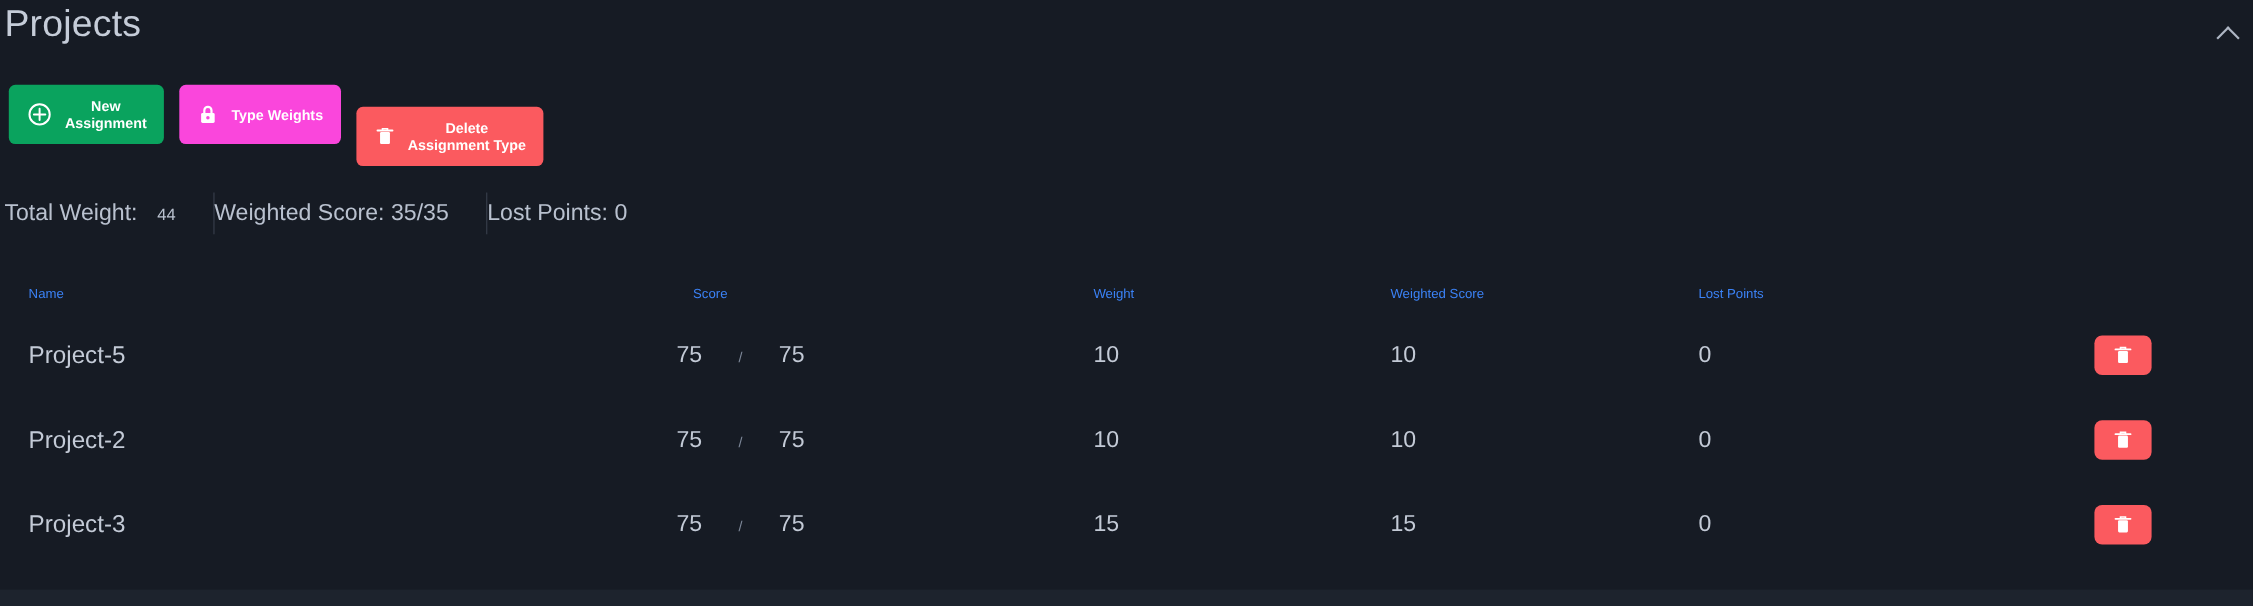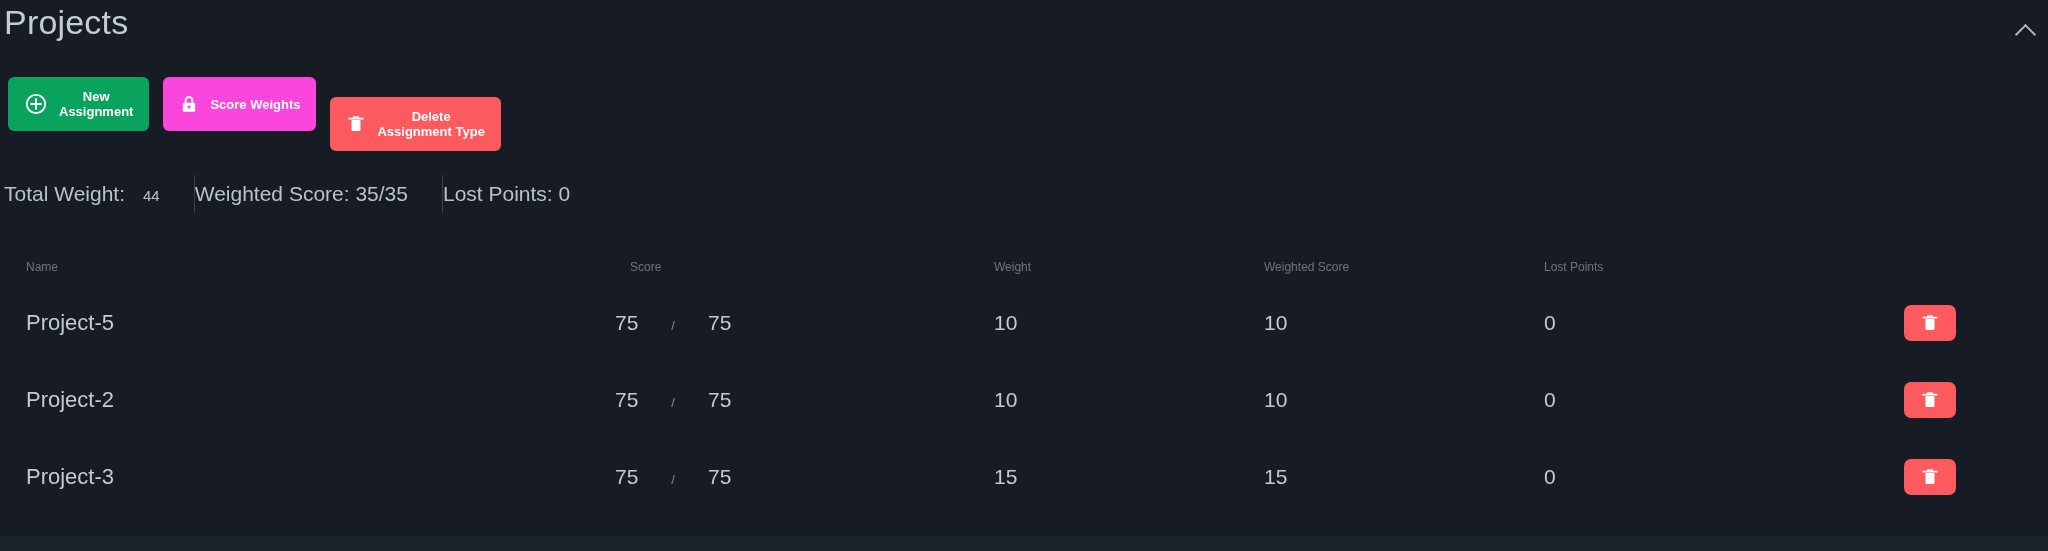--- a/index.html
+++ b/index.html
@@ -133,21 +133,21 @@
   }
   .row {
     display: flex;
     align-items: center;
     width: 100%;
     box-sizing: border-box;
   }
   .row.head {
     height: 34px;
     font-size: 12px;
-    color: #737373;
+    color: #3b82f6;
   }
   .row.data {
     height: 77px;
     font-size: 21px;
     color: #c3cad6;
   }
   .c-name   { width: 585px; padding-left: 26px; box-sizing: border-box; }
   .c-score  { width: 393px; box-sizing: border-box; }
   .c-weight { width: 270px; box-sizing: border-box; }
   .c-wscore { width: 280px; box-sizing: border-box; }
@@ -197,21 +197,21 @@
   <div class="actions" id="actions">
       <div class="btn new" style="background: rgb(10, 163, 94);"><span style="display: flex;"><svg class="ic" viewBox="0 0 24 24" fill="none" width="24" height="24">
             <circle cx="12" cy="12" r="9.2" stroke="#ffffff" stroke-width="1.8"></circle>
             <path d="M12 6.8v10.4M6.8 12h10.4" stroke="#ffffff" stroke-width="1.8" stroke-linecap="round"></path>
           </svg></span><span class="btn-label">New
 Assignment</span></div>
       <div class="btn lock" style="background: rgb(250, 70, 220);"><span style="display: flex;"><svg class="ic" viewBox="0 0 24 24" fill="none" width="20" height="22">
             <rect x="4.6" y="10.4" width="14.8" height="11" rx="1.6" fill="#ffffff"></rect>
             <path d="M8.1 10.6V7.6a3.9 3.9 0 0 1 7.8 0v3" stroke="#ffffff" stroke-width="2.4"></path>
             <circle cx="12" cy="15.6" r="1.9" fill="#fa46dc"></circle>
-          </svg></span><span class="btn-label">Score Weights</span></div>
+          </svg></span><span class="btn-label">Type Weights</span></div>
       <div class="btn delete" style="background: rgb(251, 90, 95); margin-top: 20px;"><span style="display: flex;"><svg class="ic" viewBox="0 0 24 24" fill="none" width="20" height="22">
             <path d="M3.8 5.6h16.4" stroke="#ffffff" stroke-width="2" stroke-linecap="round"></path>
             <path d="M9.3 5.4V3.6h5.4v1.8" stroke="#ffffff" stroke-width="1.8"></path>
             <rect x="6.6" y="7.2" width="10.8" height="13.2" rx="1.4" fill="#ffffff"></rect>
           </svg></span><span class="btn-label">Delete
 Assignment Type</span></div>
     </div>
 
   <div class="stats">
     <div class="stat">

